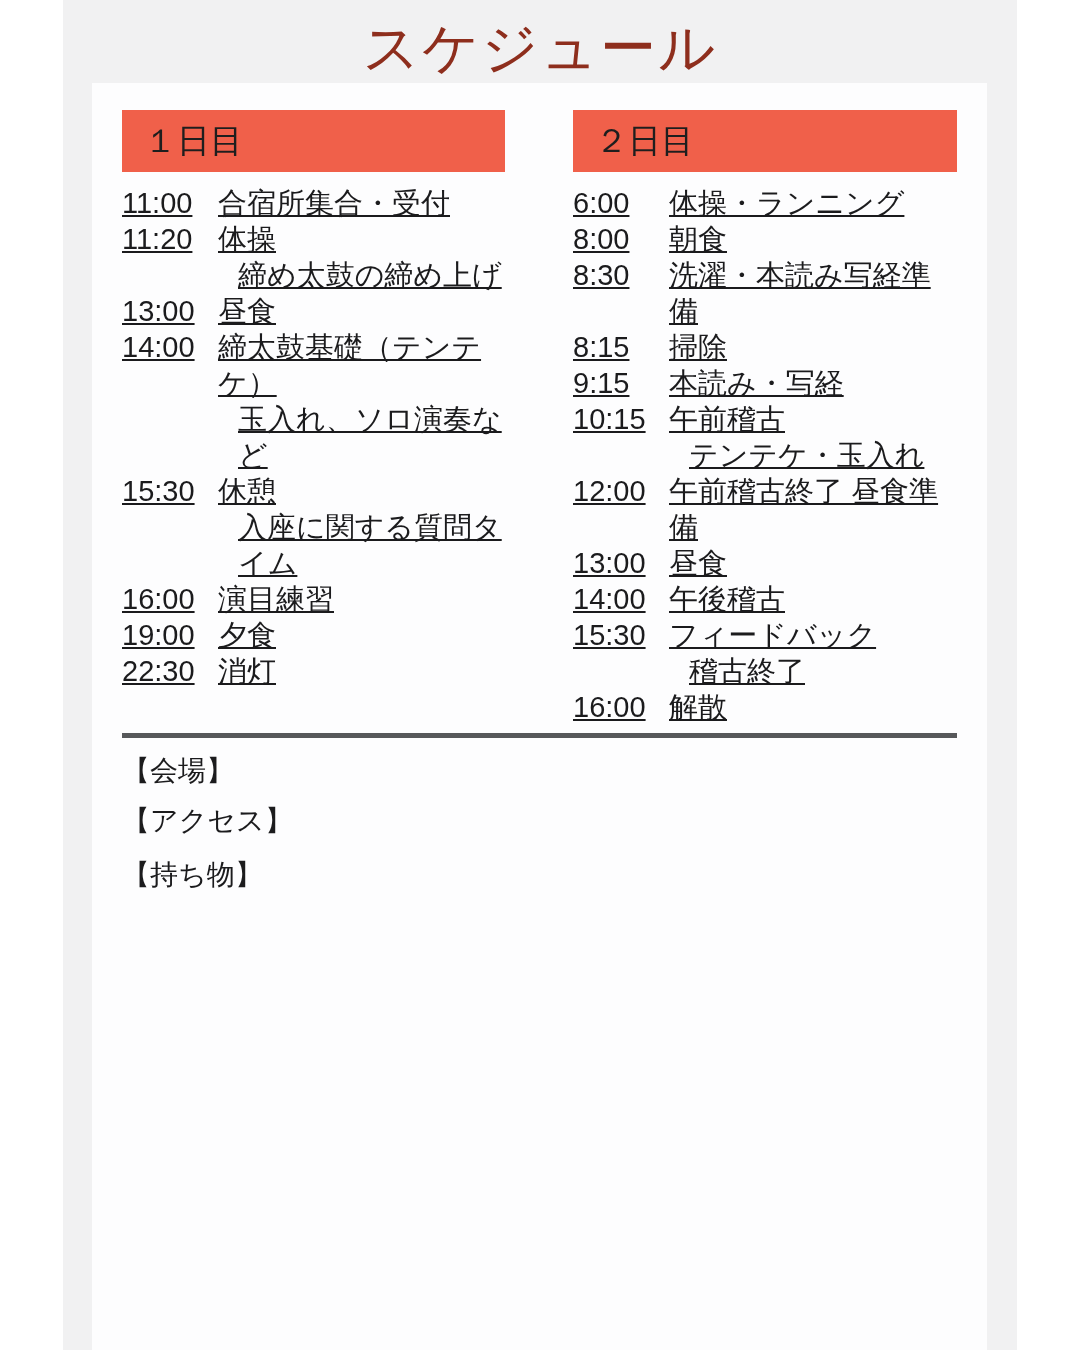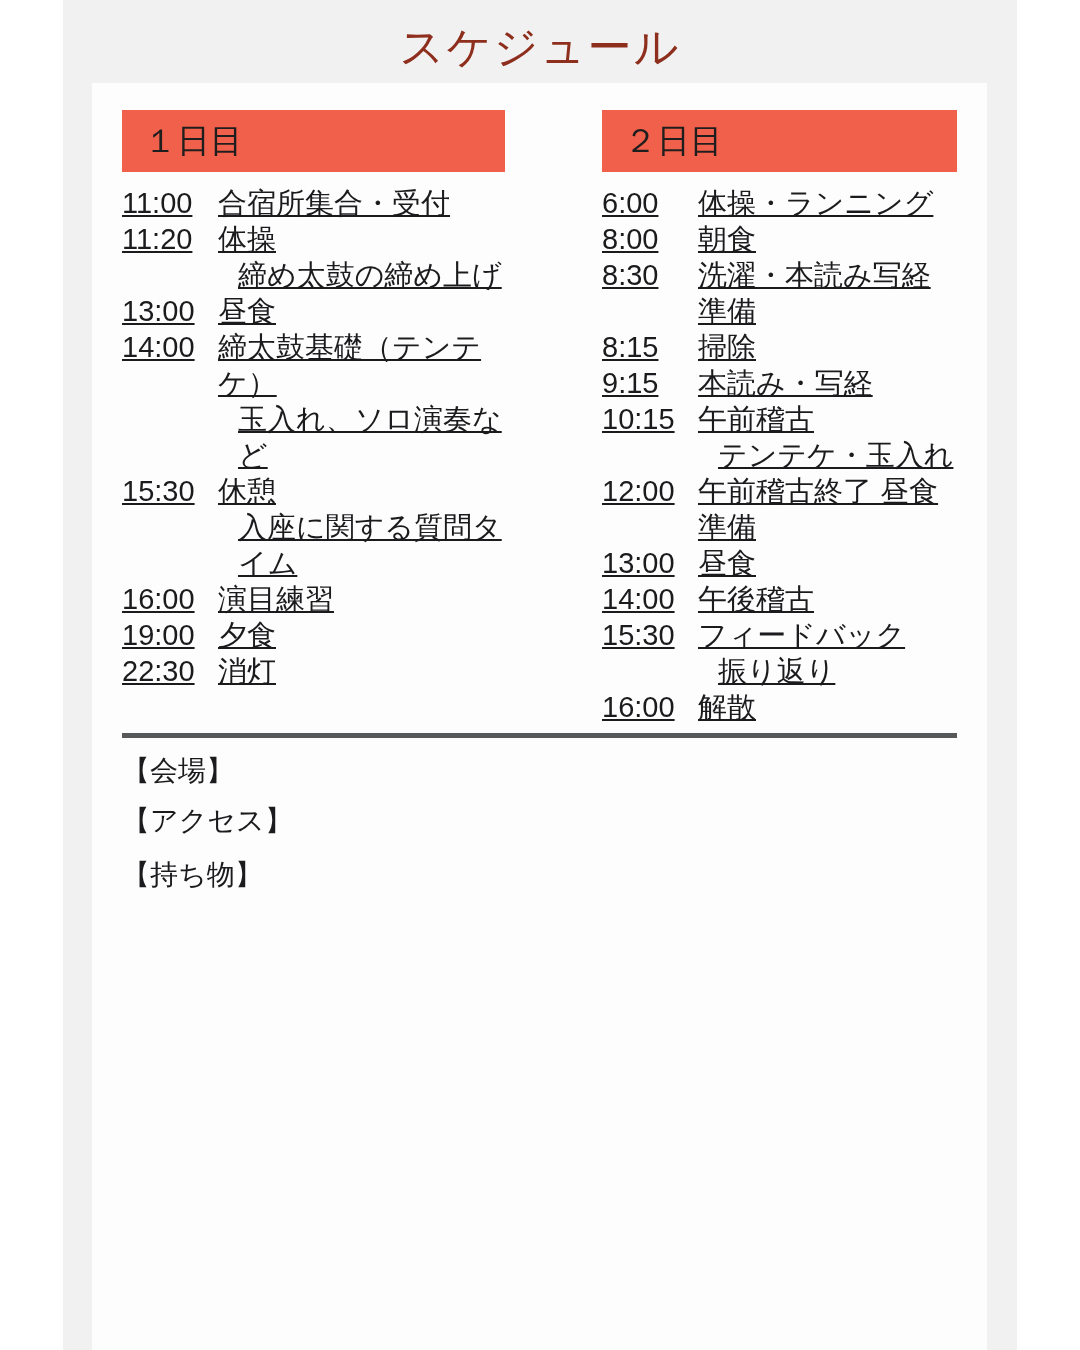--- a/index.html
+++ b/index.html
@@ -16,29 +16,29 @@
     background:#ffffff;color:var(--text);
     font-family:"Liberation Sans","DejaVu Sans",sans-serif;
   }
   .gray-panel{
     position:absolute;left:63px;top:0;width:954px;height:1350px;
     background:var(--panel_bg);
   }
   .page-title{
     position:absolute;top:20px;left:0;width:100%;text-align:center;
     font-family:"Liberation Serif","DejaVu Serif",serif;
-    font-size:44px;line-height:56px;color:var(--title_text);
+    font-size:56px;line-height:56px;color:var(--title_text);
     letter-spacing:2px;
   }
   .card{
     position:absolute;left:92px;top:83px;width:895px;height:1267px;
     background:var(--card_bg);box-sizing:border-box;
     padding:27px 30px 0 30px;overflow:hidden;
   }
-  .columns{display:flex;gap:97px;}
+  .columns{display:flex;gap:68px;}
   .col-left{flex:0 0 383px;}
   .col-right{flex:1 1 auto;}
   .day-header{
     background:var(--accent);height:62px;line-height:62px;
     padding-left:22px;font-size:33px;color:#1E1E1E;
   }
   .rows{margin-top:13px;font-size:29px;line-height:36px;}
   .row{display:flex;text-decoration:underline;}
   .row .time{flex:0 0 76px;white-space:pre;}
   .row .text{flex:1 1 auto;white-space:pre-wrap;margin-left:20px;}
@@ -159,21 +159,21 @@
           <div class="row">
           <span class="time">14:00</span>
           <span class="text">午後稽古</span>
         </div>
           <div class="row">
           <span class="time">15:30</span>
           <span class="text">フィードバック</span>
         </div>
           <div class="row cont">
           <span class="time"></span>
-          <span class="text">振り返り</span>
+          <span class="text">稽古終了</span>
         </div>
           <div class="row">
           <span class="time">16:00</span>
           <span class="text">解散</span>
         </div>
         </div>
     </div>
 
   </div>
 

